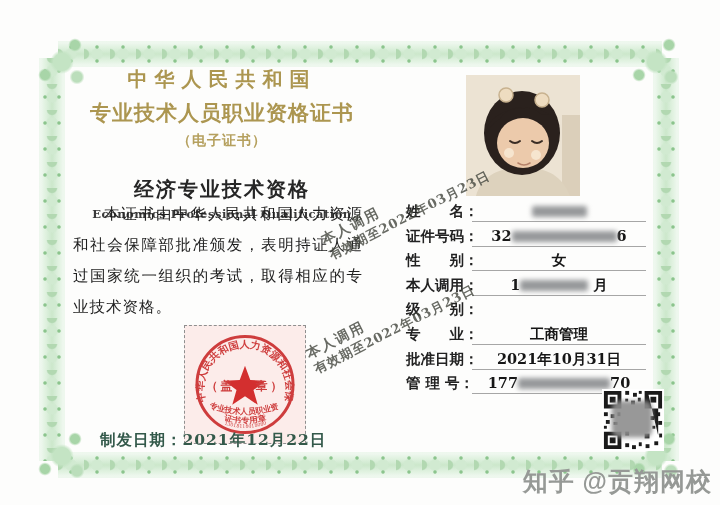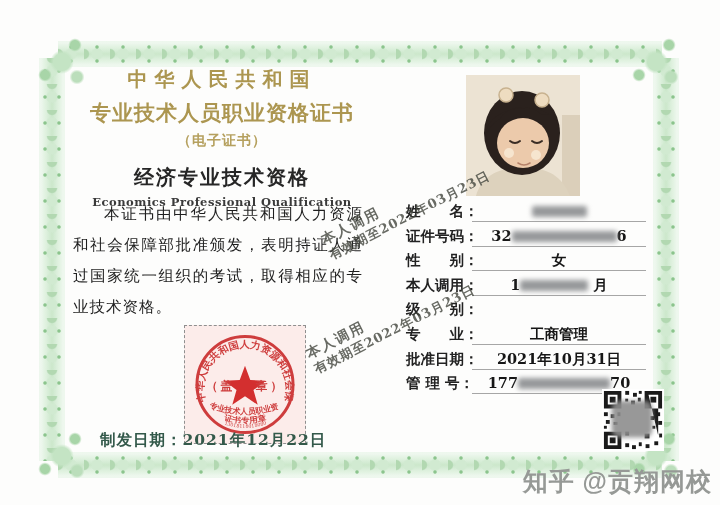--- a/index.html
+++ b/index.html
@@ -45,21 +45,21 @@
   .corner-tl { top:33px; left:33px; }
   .corner-tr { top:33px; right:35px; }
   .corner-bl { bottom:20px; left:33px; }
   .corner-br { bottom:20px; right:35px; }
 
   
   .left-col { position:absolute; left:72px; top:66px; width:300px; text-align:center; }
   .t-country { font-size:20px; font-weight:bold; letter-spacing:7px; color:#ac9650; }
   .t-cert    { font-size:21px; font-weight:bold; letter-spacing:1px; color:#ac9650; margin-top:6px; white-space:nowrap; }
   .t-sub     { font-size:14px; font-weight:bold; letter-spacing:1px; color:#b5a05e; margin-top:5px; }
-  .t-qual    { font-size:20px; font-weight:bold; letter-spacing:2px; color:#262626; margin-top:14px; }
+  .t-qual    { font-size:20px; font-weight:bold; letter-spacing:2px; color:#262626; margin-top:26px; }
   .t-qual-en { font-size:11.5px; font-weight:bold; color:#3a3a3a; margin-top:4px; letter-spacing:.5px; }
 
   .declaration {
     position:absolute; left:73px; top:199px; width:290px;
     font-size:15.5px; line-height:31px; letter-spacing:1px;
     color:#1f1f1f; text-indent:2em; text-align:justify; font-weight:500;
   }
 
   
   .seal-box {

